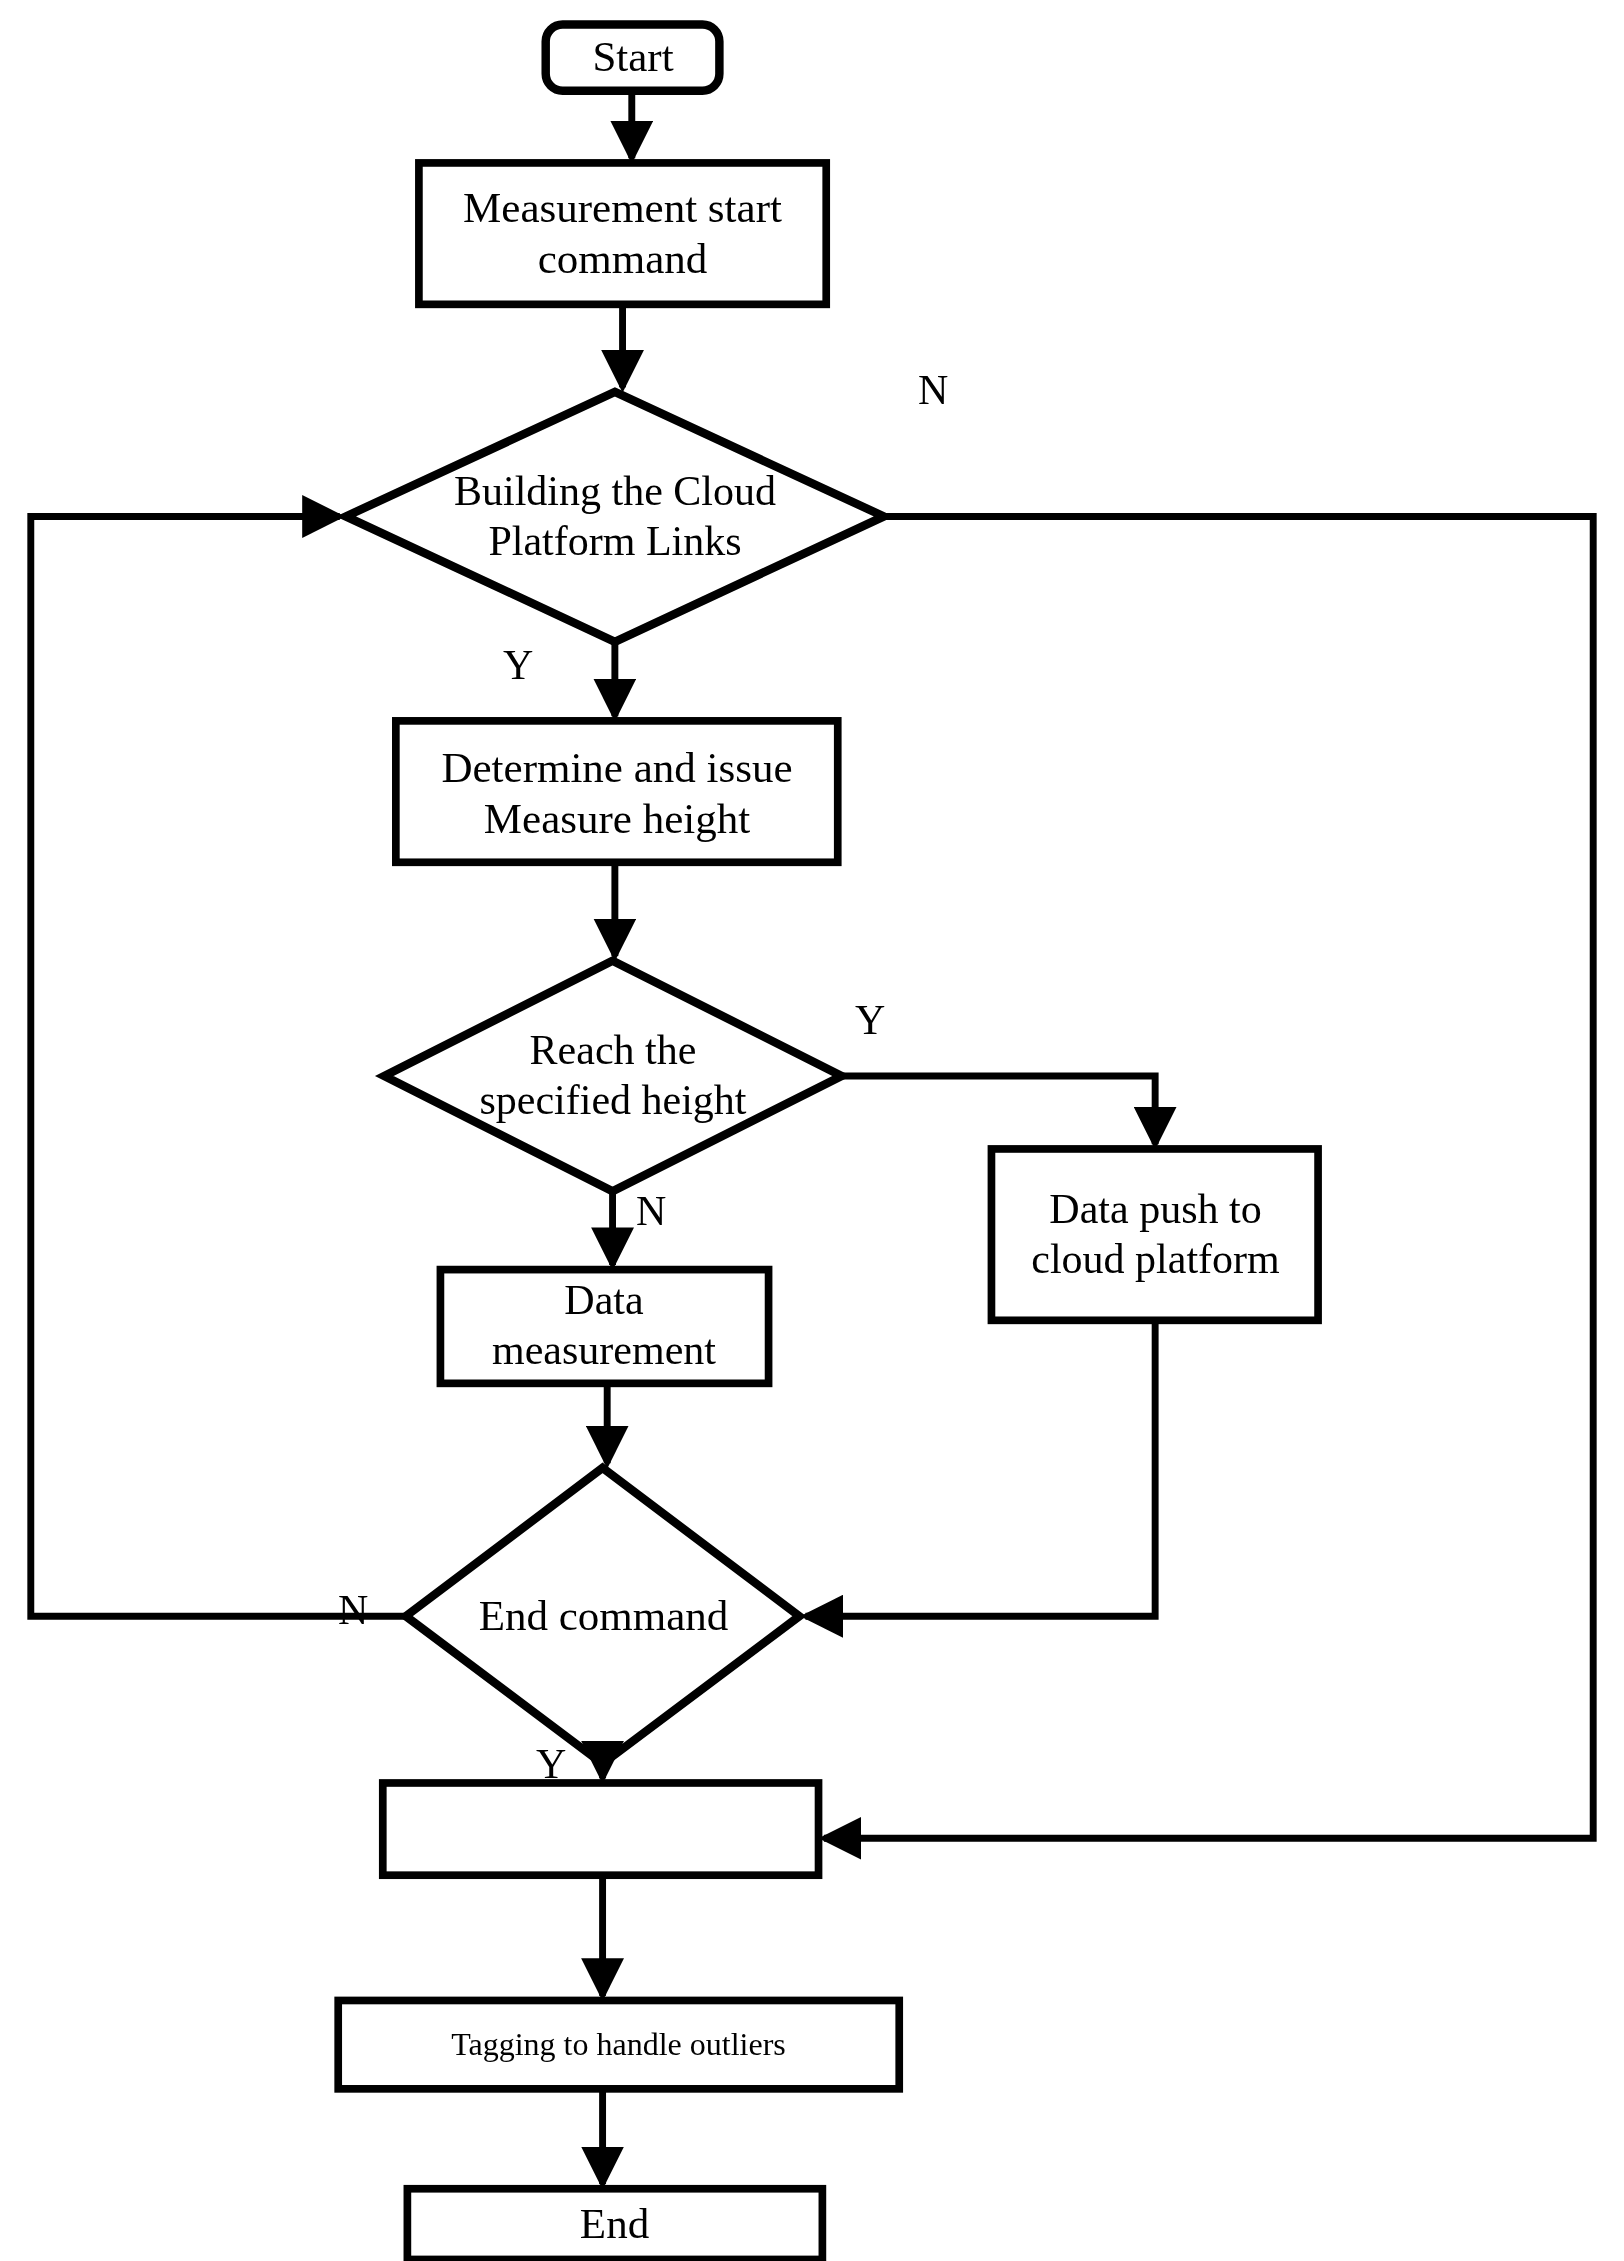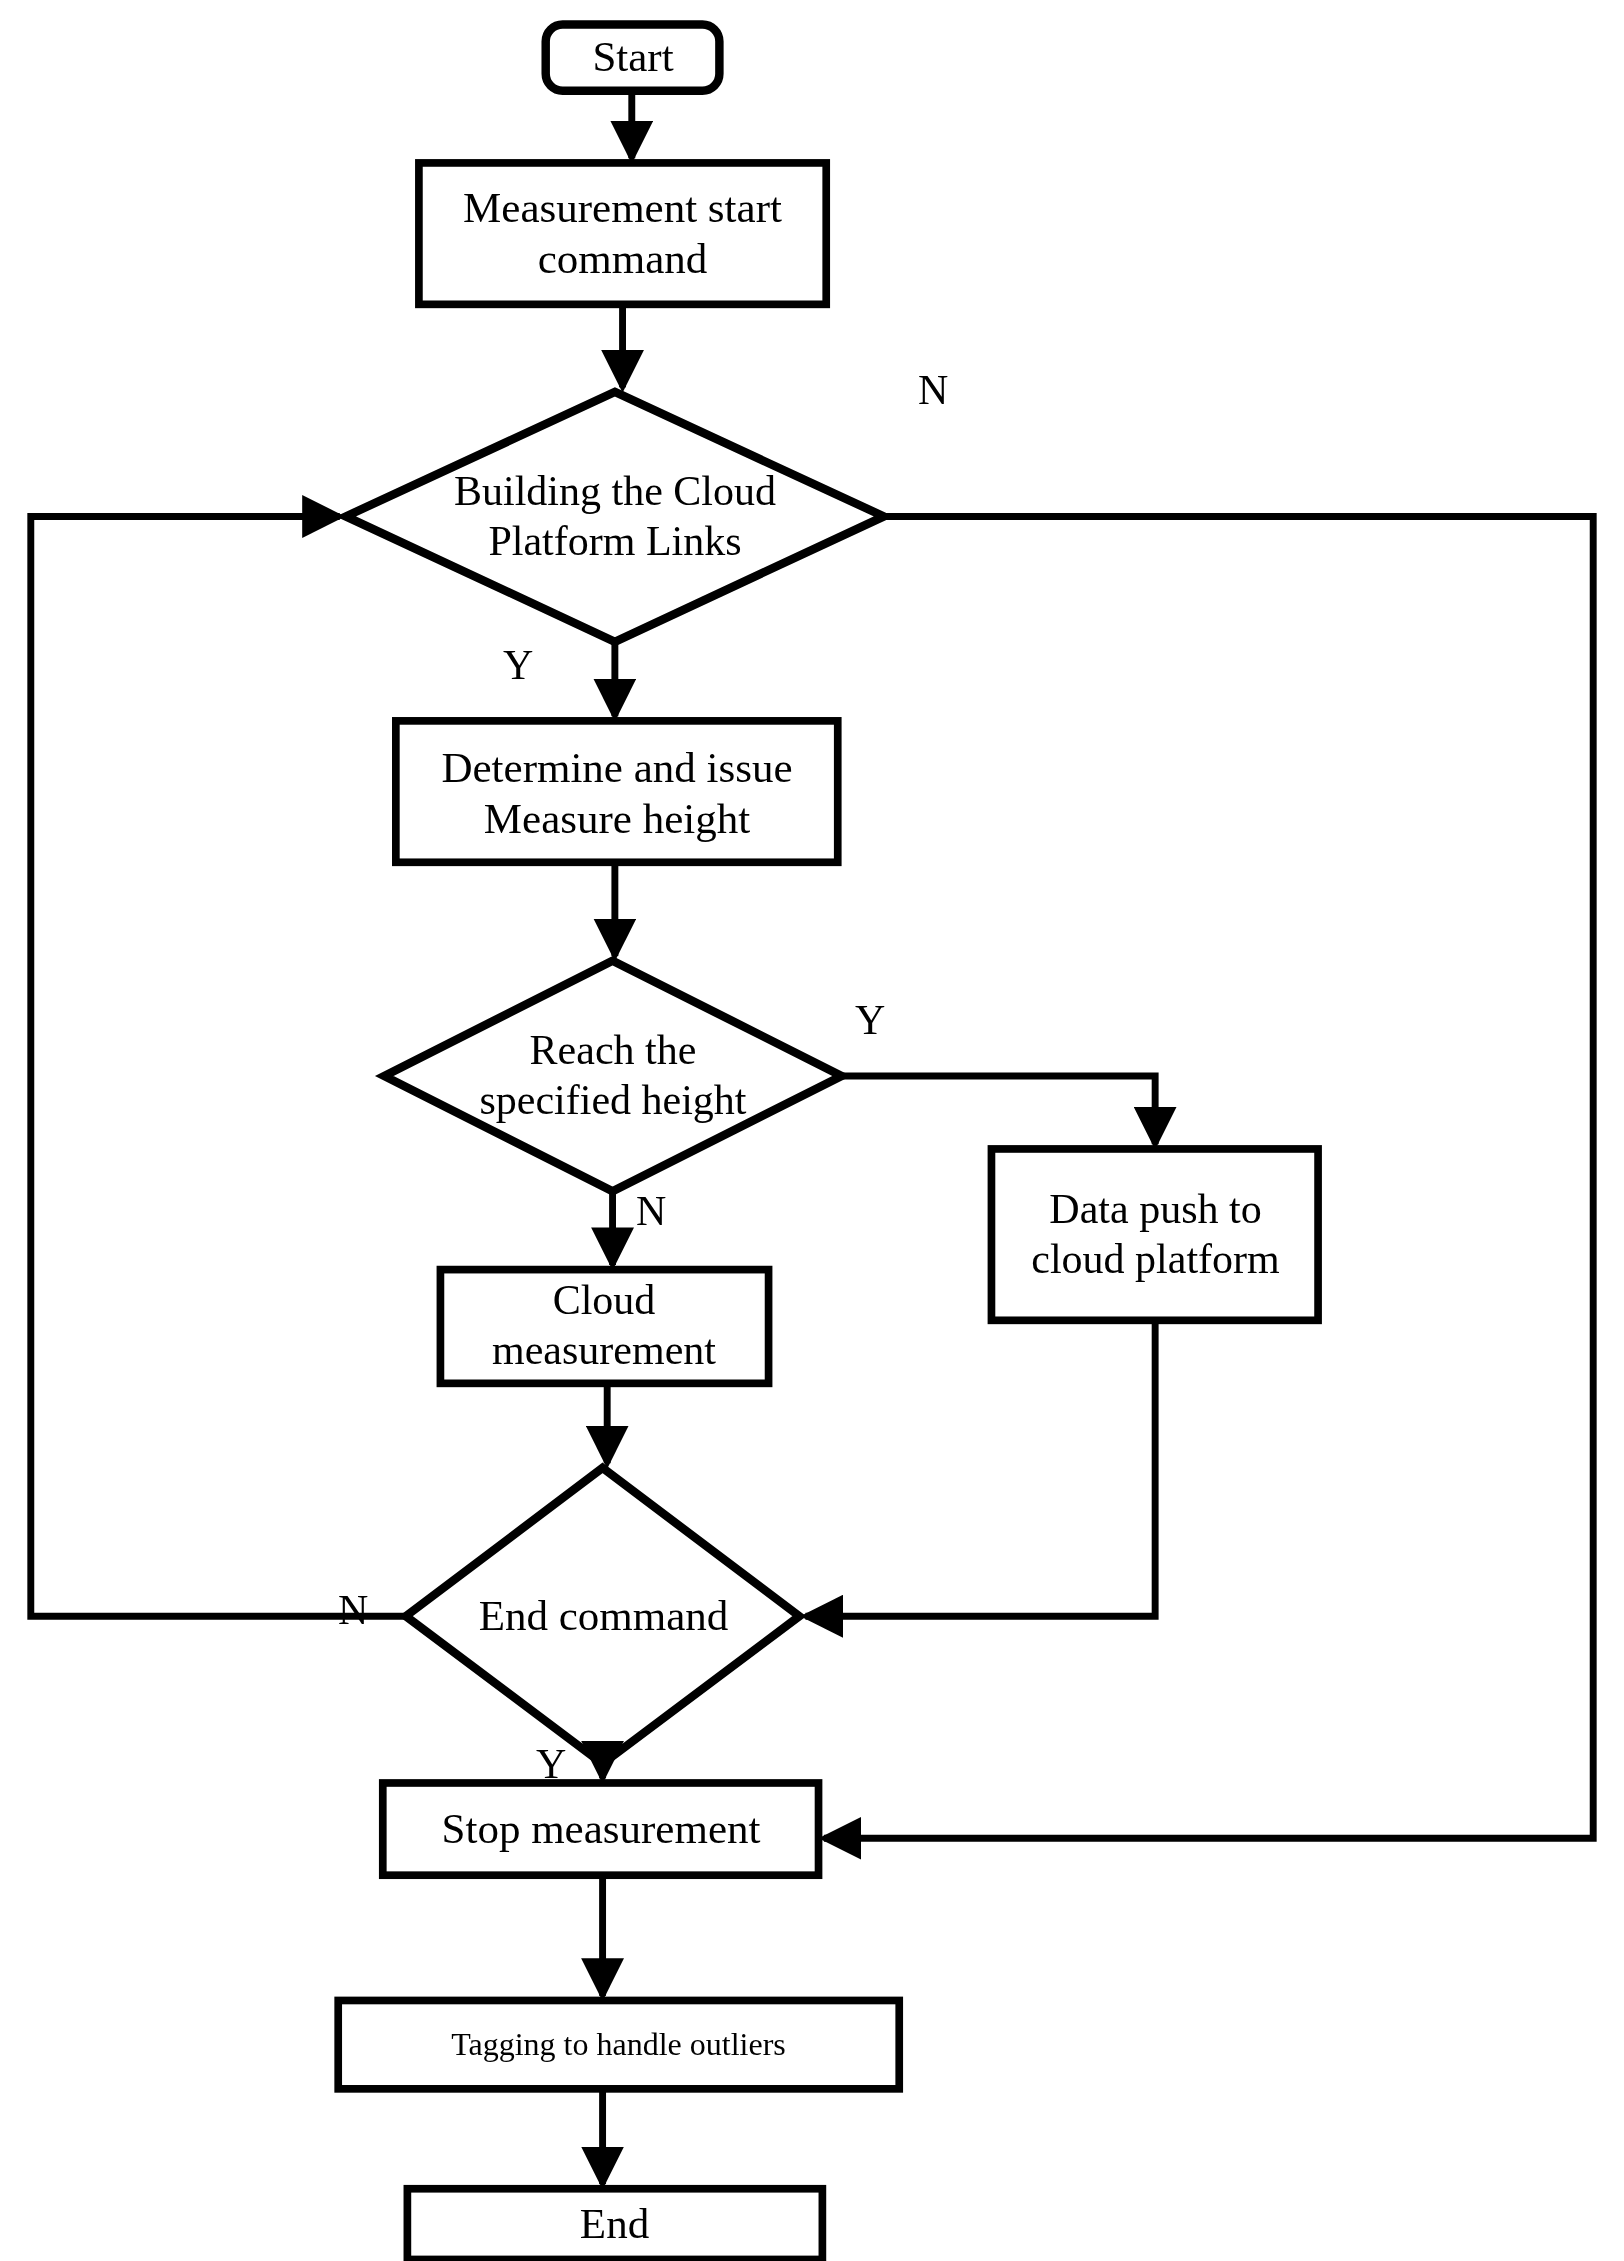--- a/index.html
+++ b/index.html
@@ -115,26 +115,25 @@
 
   <div class="node-text" style="left:396px; top:723px; width:442px; height:141px; font-size:43px;">Determine and issue
 Measure height</div>
 
   <div class="node-text" style="left:392px; top:999px; width:442px; height:154px; font-size:42px;">Reach the
 specified height</div>
 
   <div class="node-text" style="left:992px; top:1149px; width:327px; height:171px; font-size:42px;">Data push to
 cloud platform</div>
 
-  <div class="node-text" style="left:440px; top:1264px; width:328px; height:123px; font-size:42px;">Cloud
+  <div class="node-text" style="left:440px; top:1264px; width:328px; height:123px; font-size:42px;">Data
 measurement</div>
 
   <div class="node-text" style="left:415px; top:1583px; width:377px; height:66px; font-size:43px;">End command</div>
 
-  <div class="node-text" style="left:383px; top:1783px; width:436px; height:92px; font-size:43px;">Stop measurement</div>
 
   <div class="node-text" style="left:338px; top:2001px; width:561px; height:88px; font-size:32px;">Tagging to handle outliers</div>
 
   <div class="node-text" style="left:407px; top:2189px; width:415px; height:71px; font-size:43px;">End</div>
 
   <div class="edge-label" style="left:918px; top:369px;">N</div>
 
   <div class="edge-label" style="left:503px; top:644px;">Y</div>
 
   <div class="edge-label" style="left:855px; top:999px;">Y</div>

